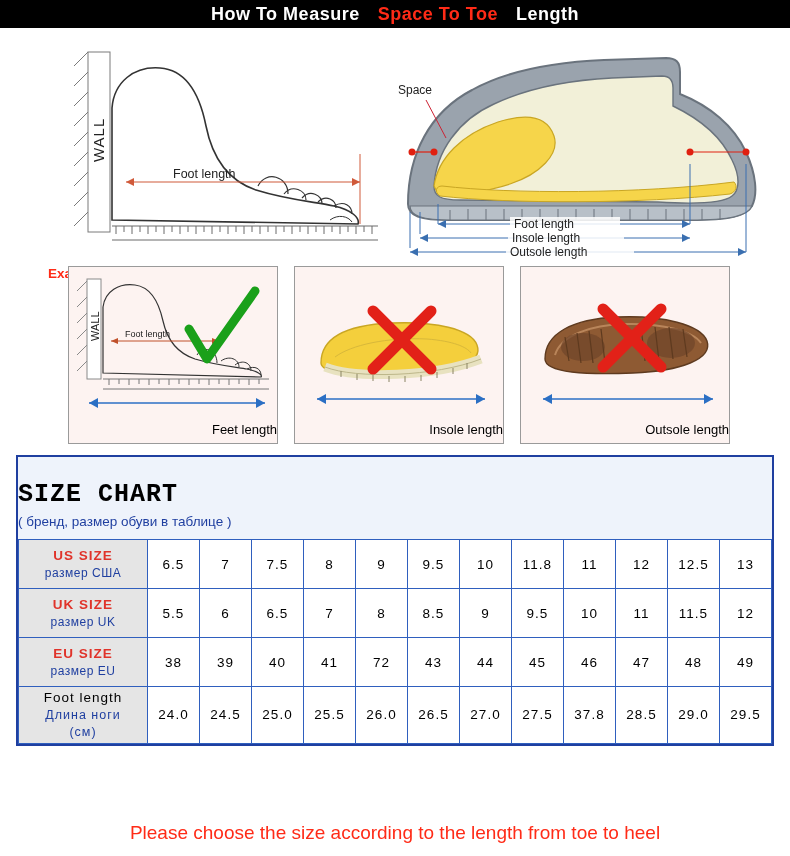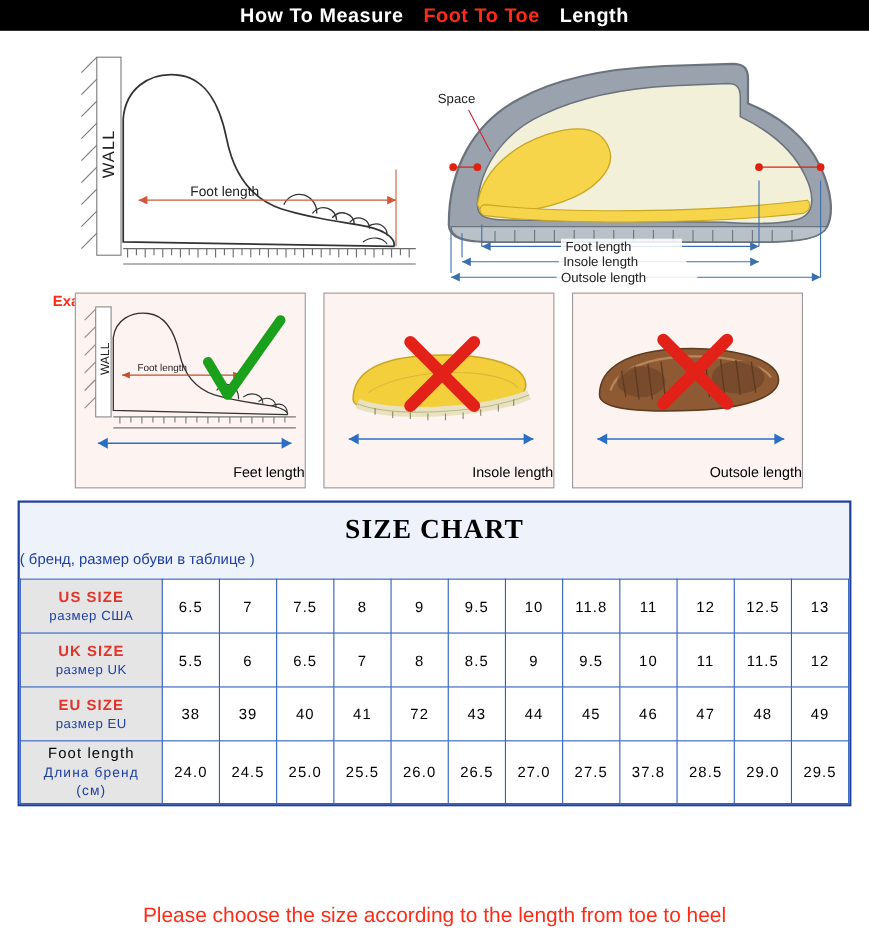--- a/index.html
+++ b/index.html
@@ -79,26 +79,25 @@
   
   .chart-wrap{
     position:absolute;
     top:455px;left:16px;
     width:758px;
     border:2px solid #1f3fa0;
     box-sizing:border-box;
     background:#eef3fb;
   }
   .chart-title{
-    text-align:center;
-    font-family:Liberation Serif, serif;
+    font-family:Liberation Mono, monospace;
     font-size:25px;
     font-weight:bold;
     color:#000;
-    padding-top:11px;
+    padding-top:23px;
     letter-spacing:1px;
   }
   .chart-sub{
     font-size:13.5px;
     color:#1f3fa0;
     padding:5px 0 10px 0;
   }
   table.size{
     border-collapse:collapse;
     width:100%;
@@ -131,21 +130,21 @@
     text-align:center;
     color:#ff2b17;
     font-size:19px;
   }
 </style>
 </head>
 <body>
 
 <div class="header">
   <span class="w">How To Measure</span>
-  <span class="r">Foot To Toe</span>
+  <span class="r">Space To Toe</span>
   <span class="w">Length</span>
 </div>
 
 <div class="diagrams">
 
   <svg class="diagram-left" viewBox="0 0 360 230">
 
     <rect x="58" y="18" width="22" height="180" fill="#ffffff" stroke="#7a7a7a" stroke-width="1"></rect>
     <g stroke="#7a7a7a" stroke-width="1">
       <line x1="58" y1="18" x2="44" y2="32"></line>
@@ -468,21 +467,21 @@
         <td>44</td>
         <td>45</td>
         <td>46</td>
         <td>47</td>
         <td>48</td>
         <td>49</td>
       </tr>
       <tr>
         <td class="rowhead">
           <div class="rh-black">Foot length</div>
-          <div class="rh-blue2">Длина бренд</div>
+          <div class="rh-blue2">Длина ноги</div>
           <div class="rh-blue2">(см)</div>
         </td>
         <td>24.0</td>
         <td>24.5</td>
         <td>25.0</td>
         <td>25.5</td>
         <td>26.0</td>
         <td>26.5</td>
         <td>27.0</td>
         <td>27.5</td>

